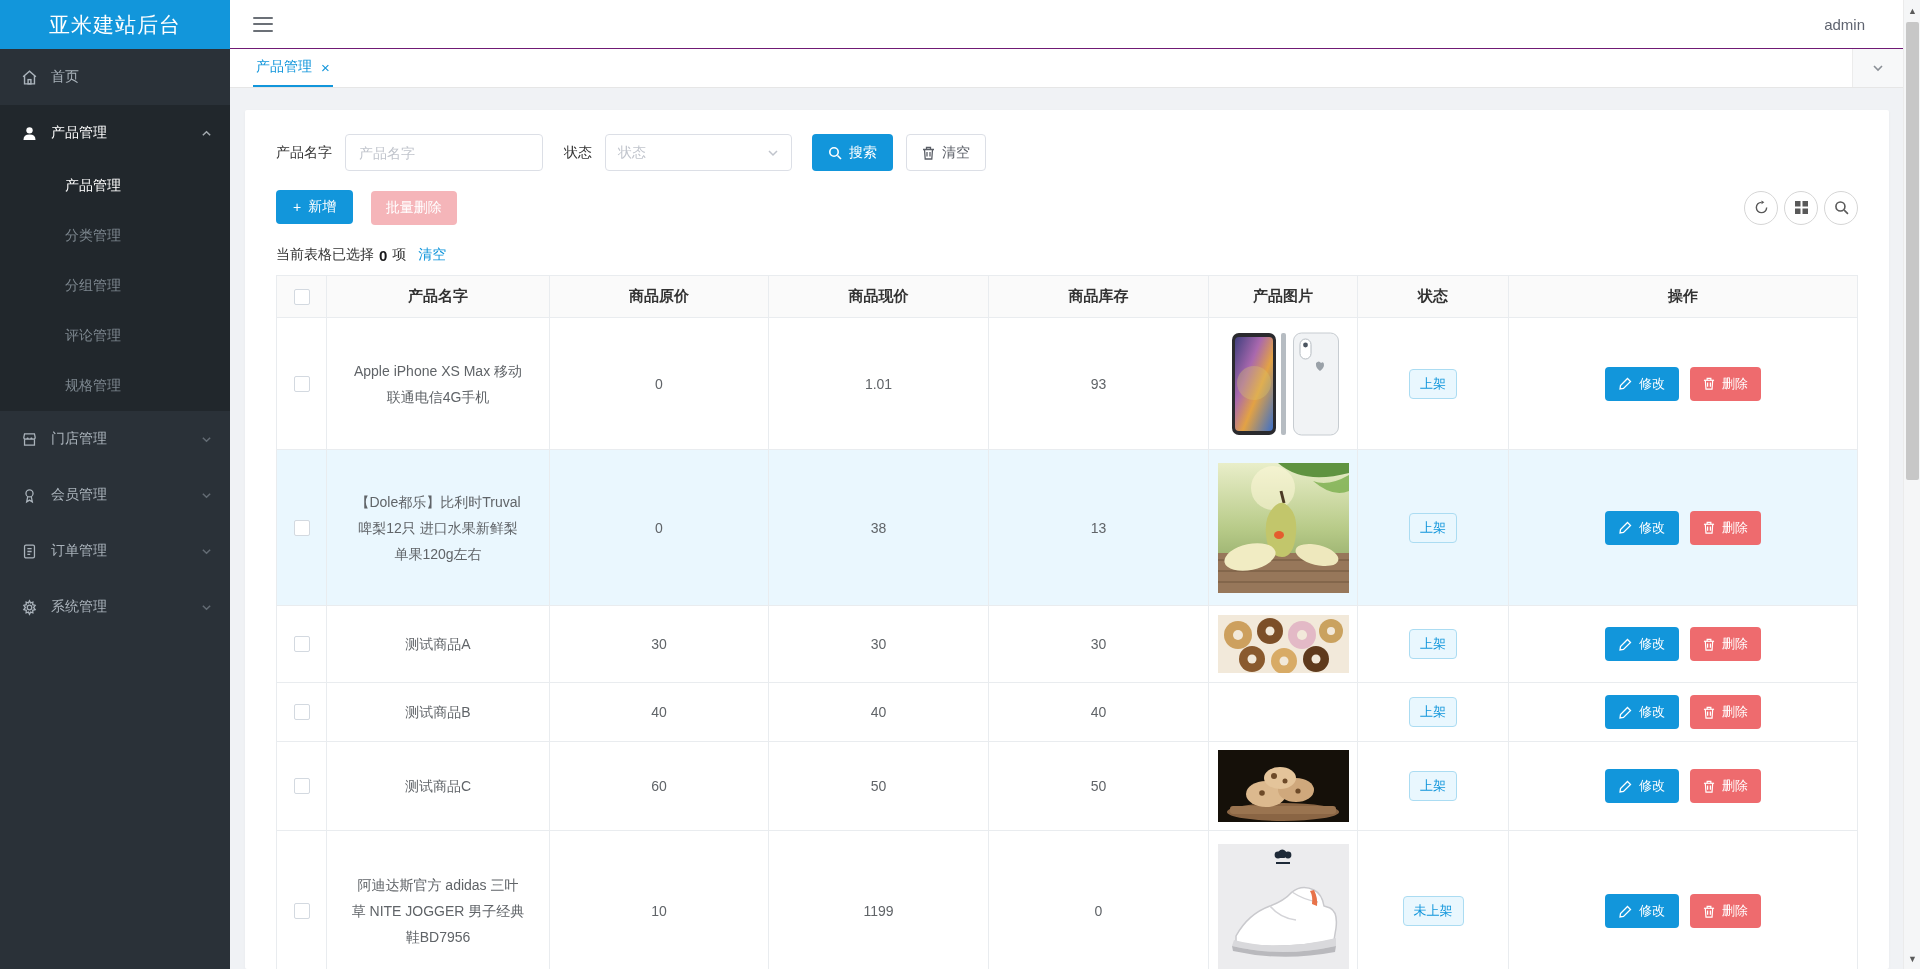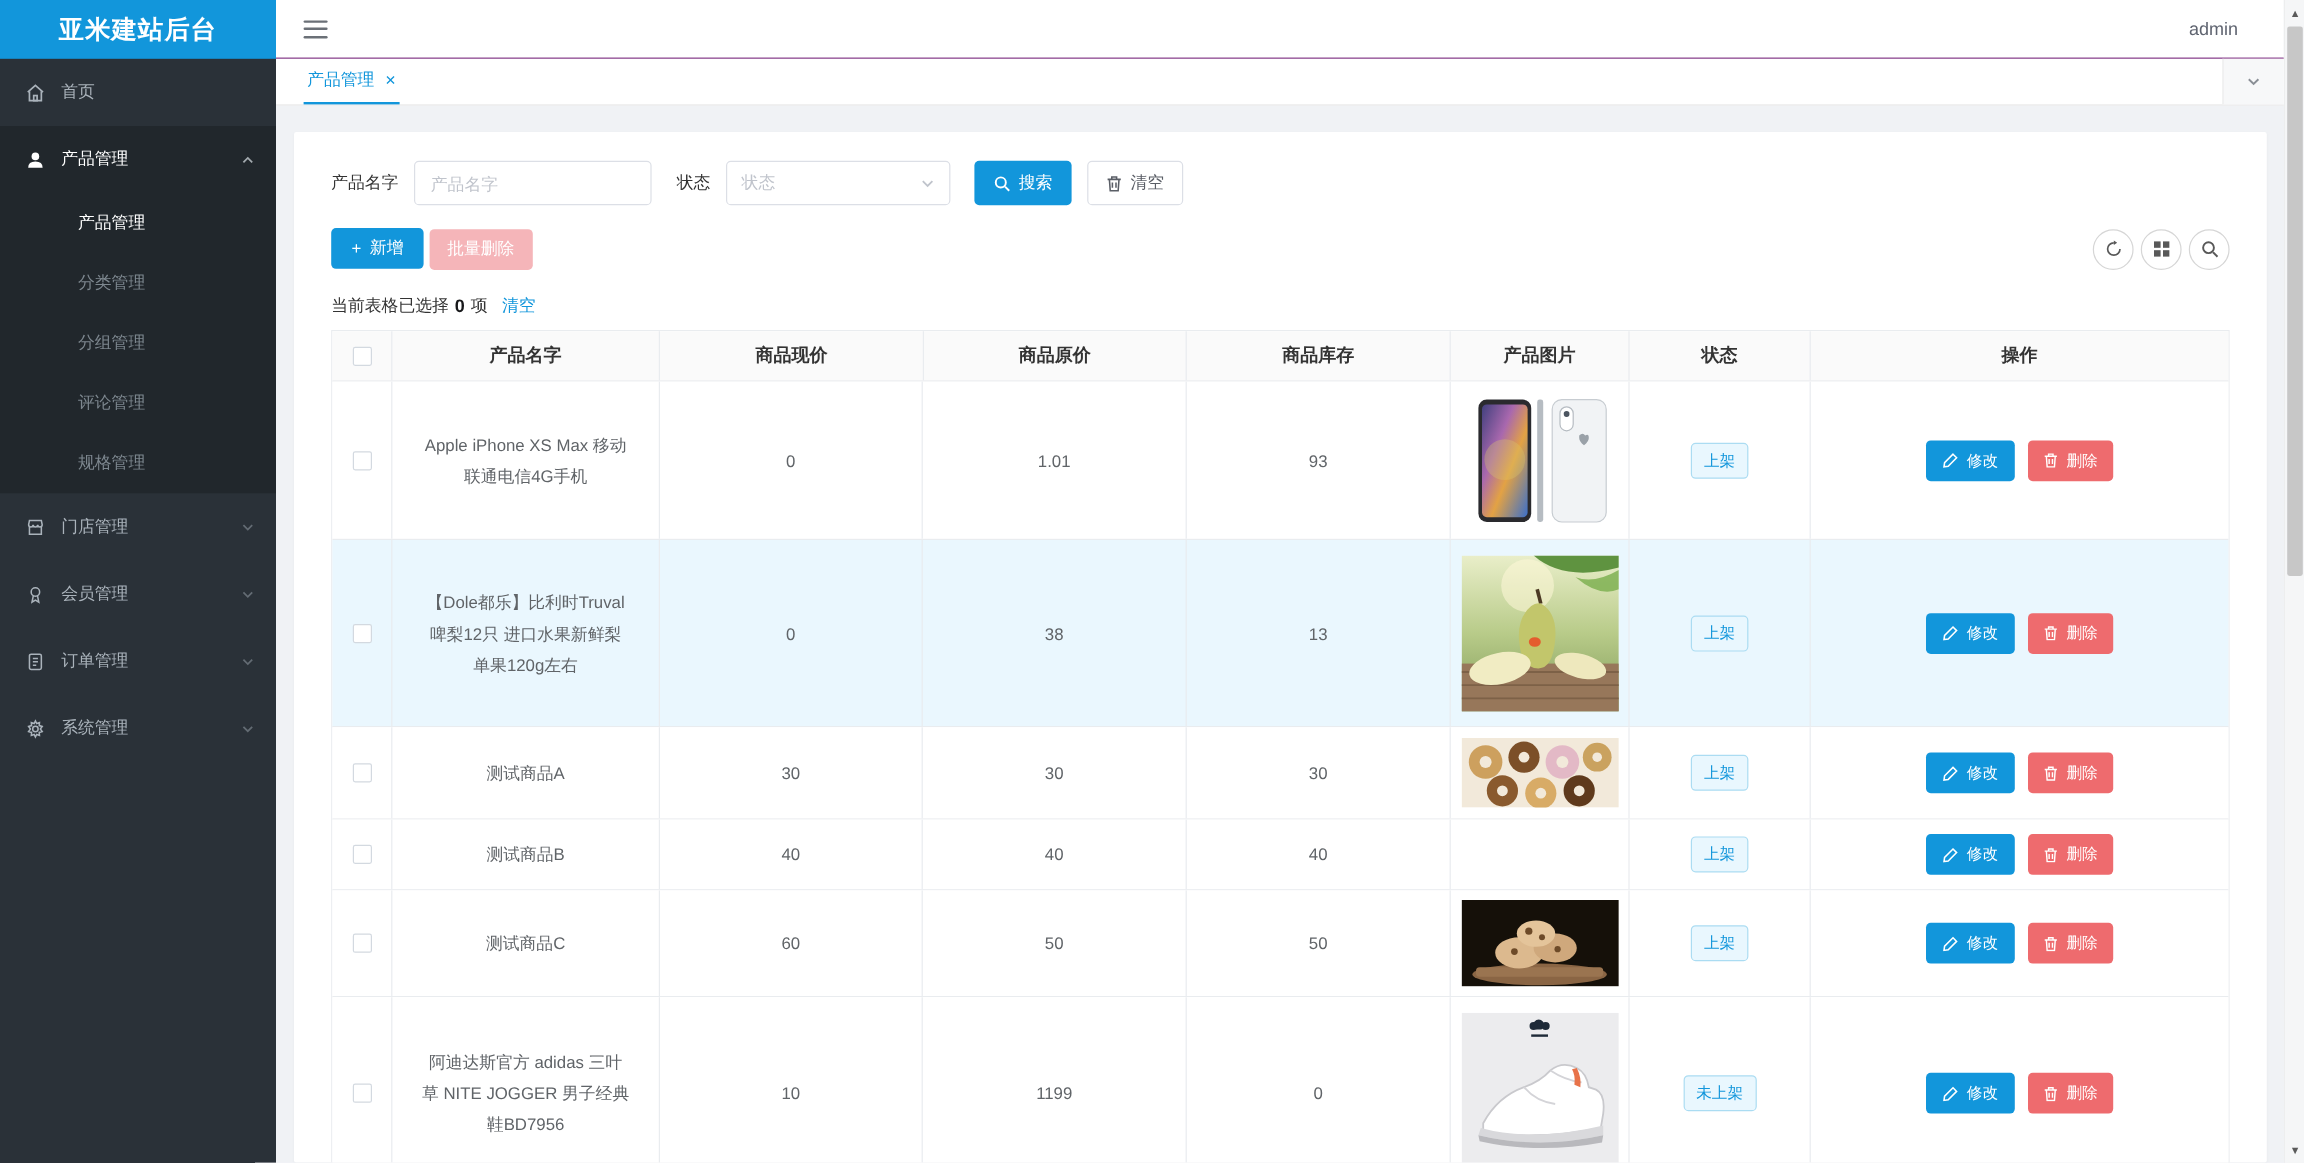--- a/index.html
+++ b/index.html
@@ -2,21 +2,21 @@
 <html><head>
 <meta charset="utf-8">
 <style>
   * { margin:0; padding:0; box-sizing:border-box; }
   html,body { width:1920px; height:969px; overflow:hidden;
     font-family:"Liberation Sans","DejaVu Sans",sans-serif; background:#f0f2f5; }
   .app { display:flex; width:1903px; height:969px; }
 
   
   .sidebar { width:230px; flex-shrink:0; background:#2a3138; display:flex; flex-direction:column; }
-  .logo { height:49px; background:#1296db; color:#fff; font-size:21px; font-weight:bold;
+  .logo { height:49px; background:#1296db; color:#fff; font-size:21px; font-weight:normal;
     display:flex; align-items:center; justify-content:center; letter-spacing:1px; }
   .nav { flex:1; font-size:14px; color:#aab3bb; overflow:hidden; }
   .nav-item { height:56px; display:flex; align-items:center; padding:0 18px 0 21px; cursor:pointer; }
   .nav-item .mi { width:17px; height:17px; margin-right:13px; flex-shrink:0; }
   .nav-item .lbl { flex:1; }
   .nav-item .chev { width:11px; height:11px; opacity:.75; }
   .nav-group-open { background:#21272c; }
   .nav-group-open > .nav-item { color:#fff; }
   .nav-sub { }
   .nav-sub-item { height:50px; display:flex; align-items:center; padding-left:65px;
@@ -60,21 +60,21 @@
     border:none; border-radius:4px; font-size:14px; cursor:pointer;
     font-family:inherit; }
   .btn-search { height:37px; padding:12px 16px; background:#1296db; color:#fff; }
   .btn-clear { height:37px; padding:0 15px; background:#fff; color:#5a5e66;
     border:1px solid #dcdfe6; margin-left:13px; }
 
   
   .tool-row { display:flex; align-items:center; justify-content:space-between; margin-top:19px; }
   .btn-add { height:34px; padding:0 17px; background:#1296db; color:#fff; }
   .btn-batch { height:34px; padding:0 15px; background:#f5b5b9; color:#fff;
-    cursor:not-allowed; }
+    margin-left:13px; cursor:not-allowed; }
   .circles { display:flex; }
   .icircle { width:34px; height:34px; border:1px solid #d6d6d6; border-radius:50%;
     background:#fff; display:flex; align-items:center; justify-content:center;
     color:#595959; margin-left:6px; cursor:pointer; }
 
   .sel-row { margin-top:21px; font-size:14px; color:#333; display:flex; align-items:center; }
   .sel-count { font-weight:bold; color:#17181a; font-size:15px; margin:0 5px; }
   .sel-suffix { margin-right:12px; }
   .link-clear { color:#1296db; cursor:pointer; font-size:14px; }
 
@@ -303,22 +303,22 @@
           <span class="sel-suffix">项</span>
           <span class="link-clear">清空</span>
         </div>
 
         <div class="table">
           <div class="tr thead">
             <div class="th c0">
                 <span class="checkbox"></span>
               </div>
             <div class="th c1">产品名字</div>
+            <div class="th c2">商品原价</div>
             <div class="th c3">商品现价</div>
-            <div class="th c2">商品原价</div>
             <div class="th c4">商品库存</div>
             <div class="th c5">产品图片</div>
             <div class="th c6">状态</div>
             <div class="th c7">操作</div>
           </div>
 
           <div class="tr r1">
             <div class="td c0">
                 <span class="checkbox"></span>
               </div>

